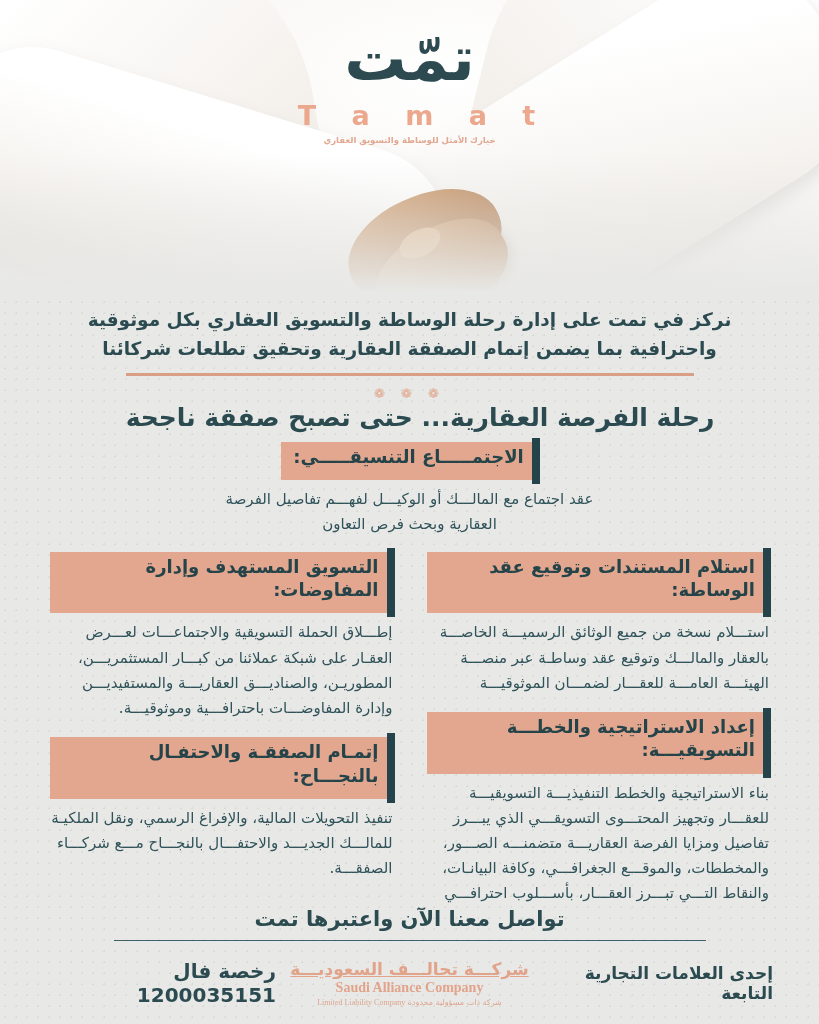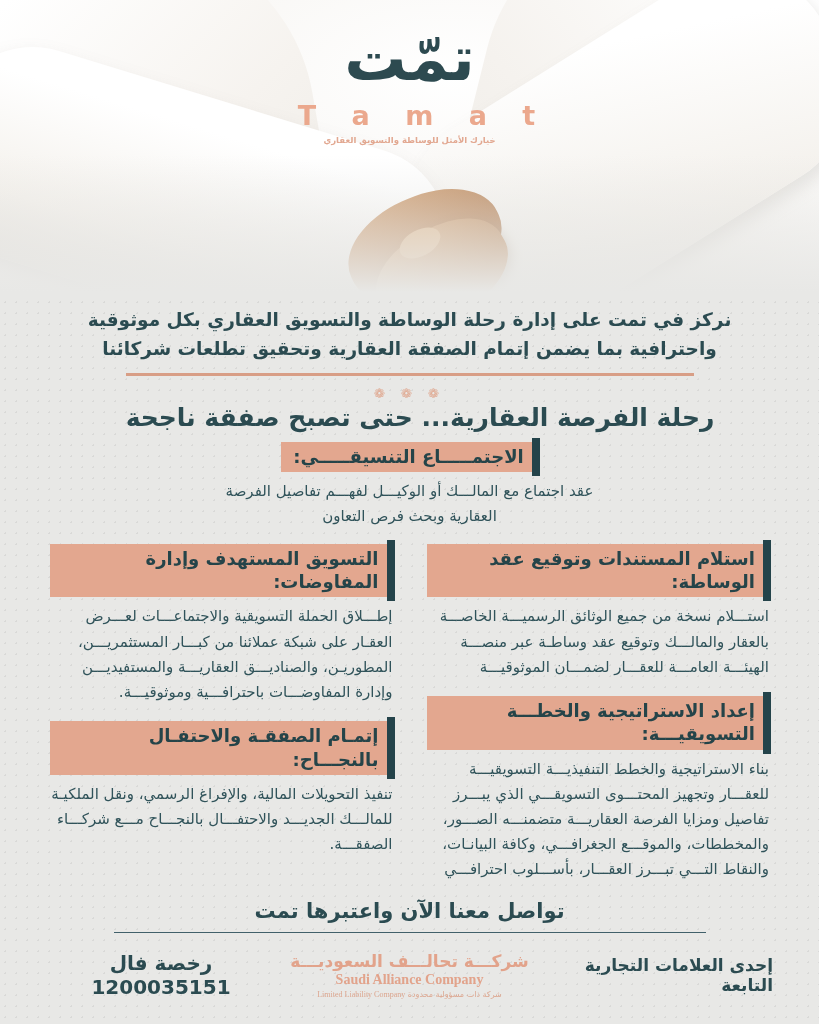--- a/index.html
+++ b/index.html
@@ -93,58 +93,58 @@
 
   
   .ornaments{ margin-top:10px; text-align:center; font-size:13px; color:#dfa58c;
               letter-spacing:6px; }
   .journey-heading{ margin-top:2px; text-align:center; direction:rtl;
                     font-size:25px; font-weight:bold; color:#2b4b51;padding-left:21px; }
 
   .step{ direction:rtl; }
   .step-title{
     display:inline-block; position:relative; background:#e3a78f; color:#254449;
-    font-weight:bold; font-size:18px; line-height:1.3; padding:3px 14px 4px 12px;
+    font-weight:bold; font-size:18px; line-height:1.3; padding:3px 14px 12px 12px;
   }
   .step-title::after{
     content:""; position:absolute; right:-2px; top:-4px; bottom:-4px; width:8px;
     background:#24434a;
   }
   .step-body{ margin-top:7px; font-size:15px; line-height:1.68; color:#30535a; }
 
   .step--center{ margin:10px auto 0; width:460px; text-align:center; }
   .step--center .step-body{ width:400px; margin:7px auto 0; }
 
   .steps-grid{
     direction:rtl; margin:14px auto 0; padding:0 50px;
     display:grid; grid-template-columns:1fr 1fr; column-gap:34px; align-items:start;
   }
   .steps-col .step + .step{ margin-top:16px; }
   .steps-col .step-body{ text-align:right; }
 
   
-  .cta{ margin-top:16px; text-align:center; direction:rtl;
+  .cta{ margin-top:0; text-align:center; direction:rtl;
         font-size:21px; font-weight:bold; color:#2b4b51; }
   .cta-line{ width:592px; height:1.5px; background:#41606a; margin:9px auto 0; }
 
   
   .footer-top{
     direction:rtl; margin:18px auto 0; padding:0 46px;
     display:flex; justify-content:space-between; align-items:center;
   }
   .trademark{ font-size:17px; font-weight:bold; color:#2b4b51; width:230px; }
   .company{ text-align:center; }
-  .company-ar{ font-size:17px; font-weight:bold; color:#e2a38b; }
+  .company-ar{ font-size:17px; font-weight:bold; color:#e2a38b;text-decoration:underline; }
   .company-en{ font-family:"Liberation Serif","DejaVu Serif",serif; font-weight:bold;
                font-size:14px; color:#e2a38b; margin-top:1px; }
   .company-sub{ font-size:8px; color:#dda astonishing; }
   .company-sub{ font-size:8px; color:#dca58e; margin-top:2px; direction:rtl; }
   .company-sub .en{ font-family:"Liberation Serif",serif; }
   .license{ font-size:20px; font-weight:bold; color:#2b4b51; direction:rtl;
-            width:230px; text-align:center; }
+            width:230px; text-align:right; }
   .license .num{ letter-spacing:.5px; }
 </style>
 </head>
 <body>
 
 <div class="poster">
 
   <div class="hero">
     <div class="shape shemagh-right"></div>
     <div class="shape shemagh-left-patch"></div>

